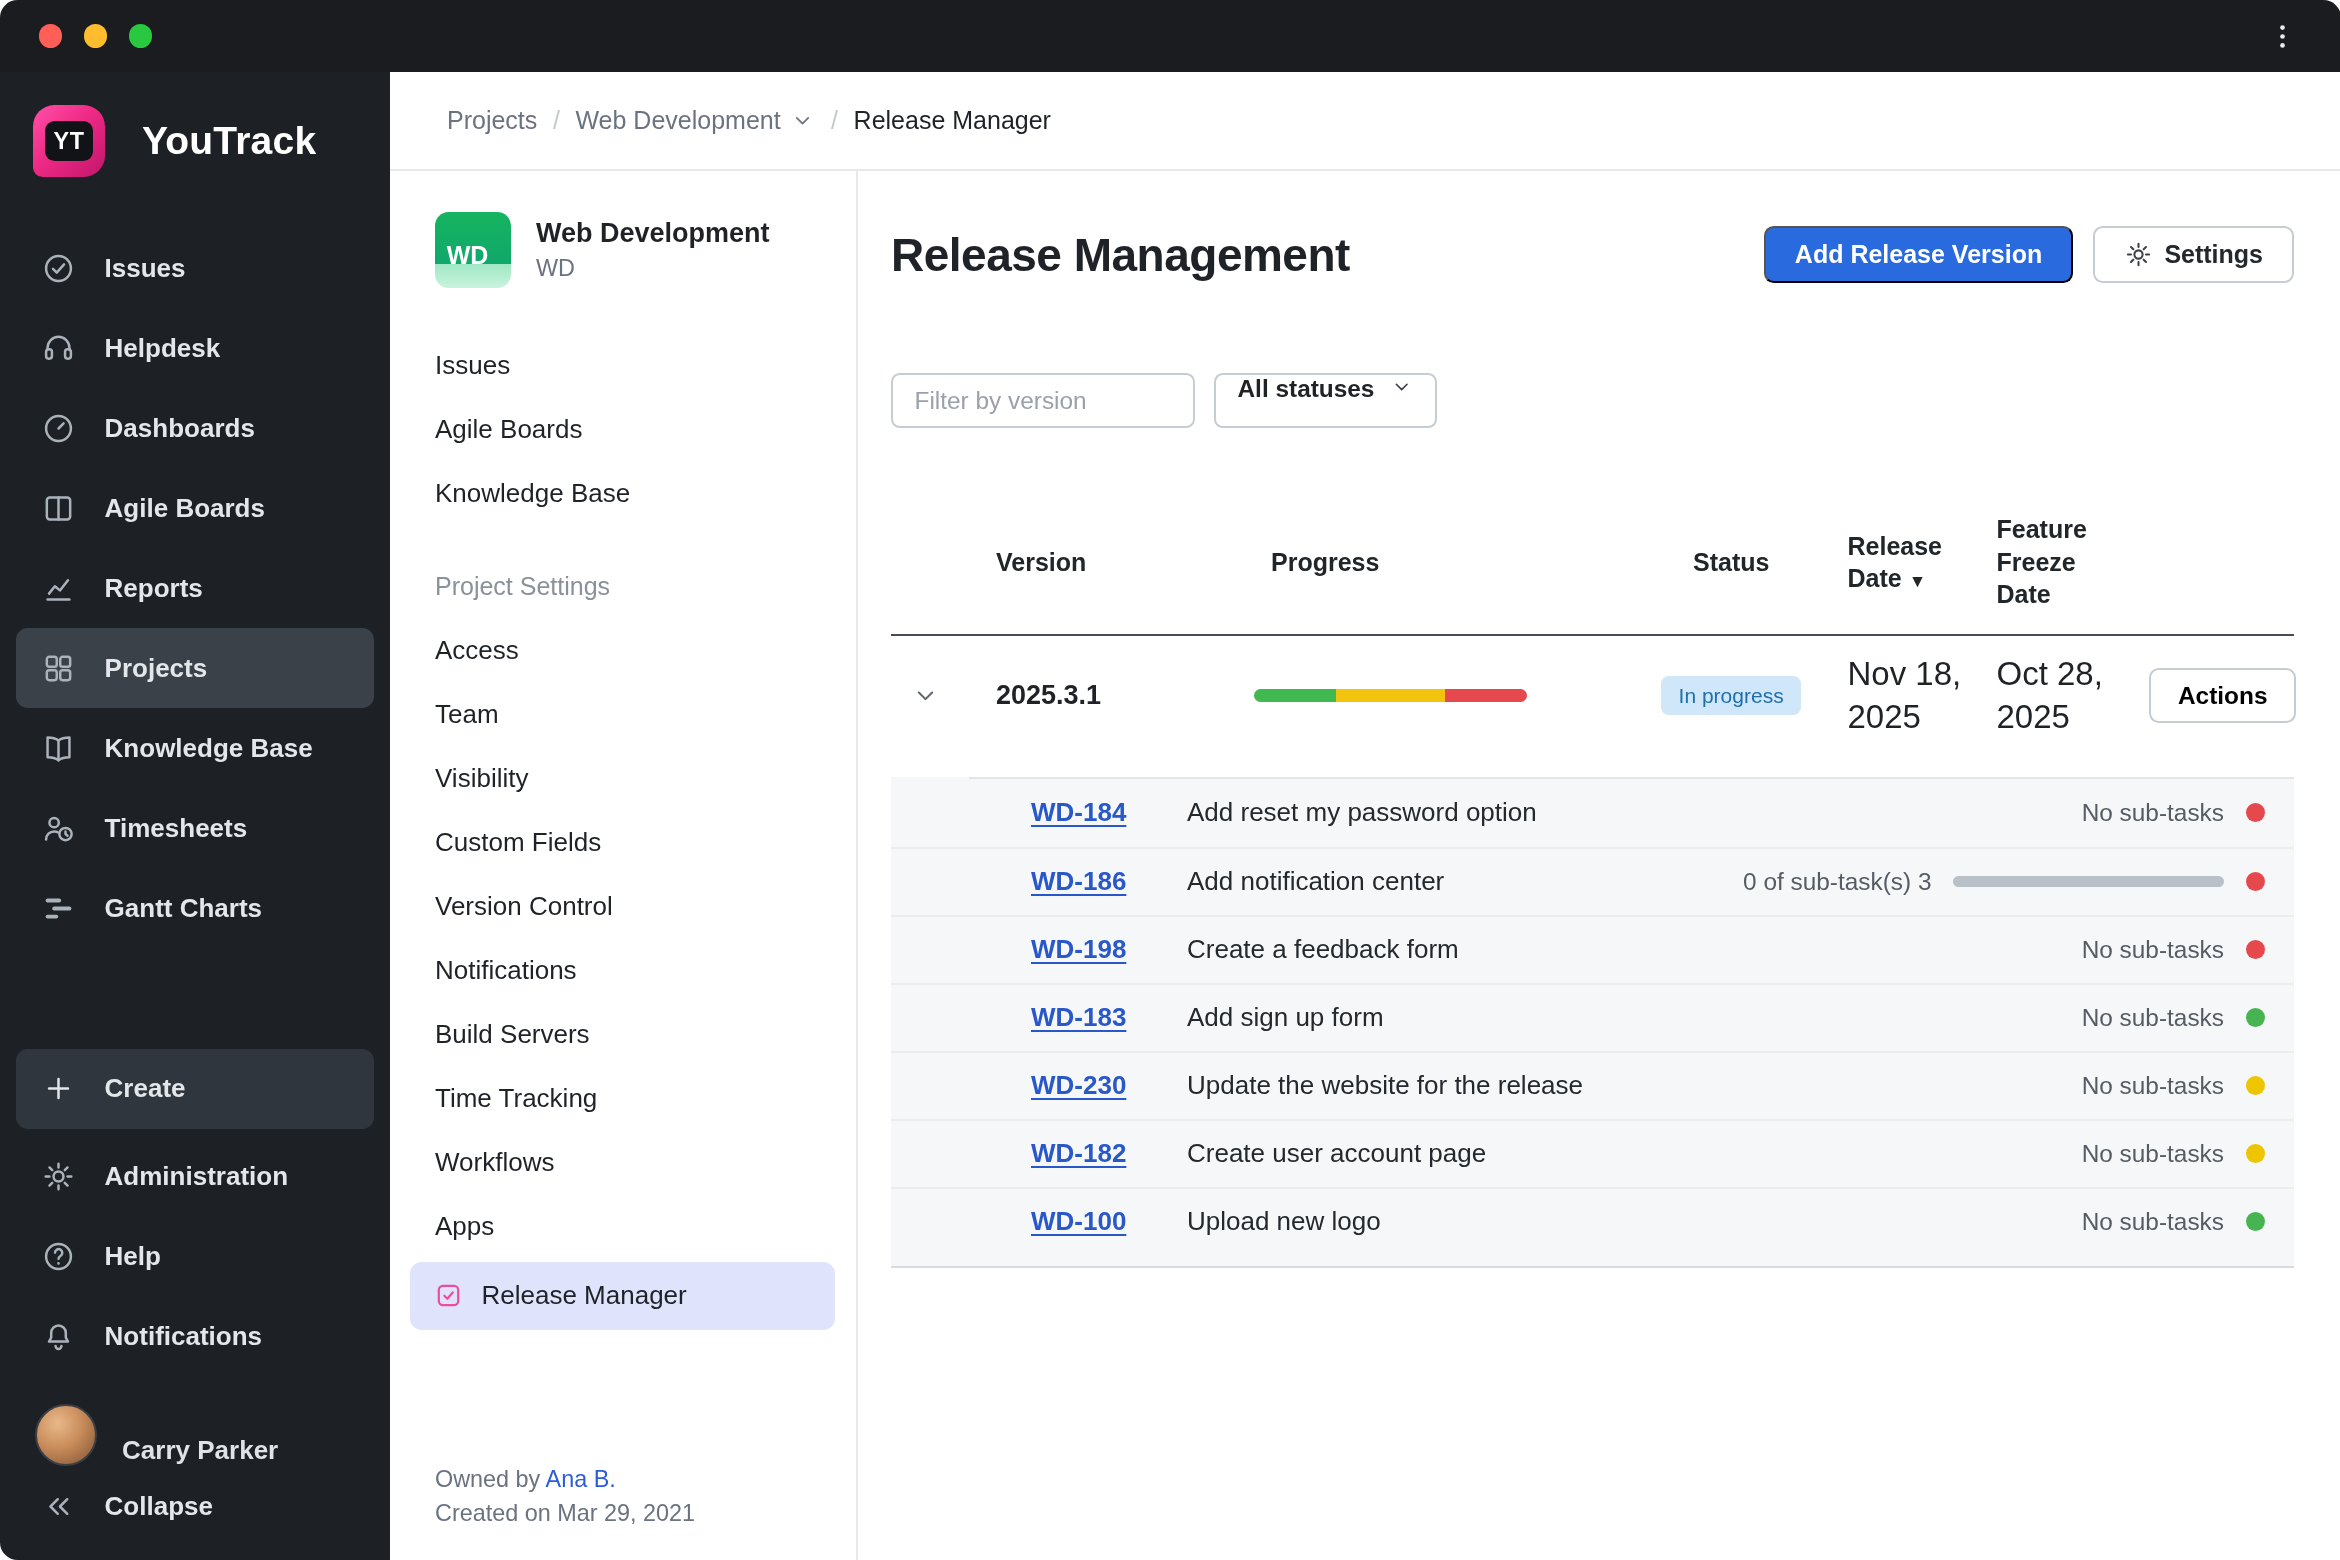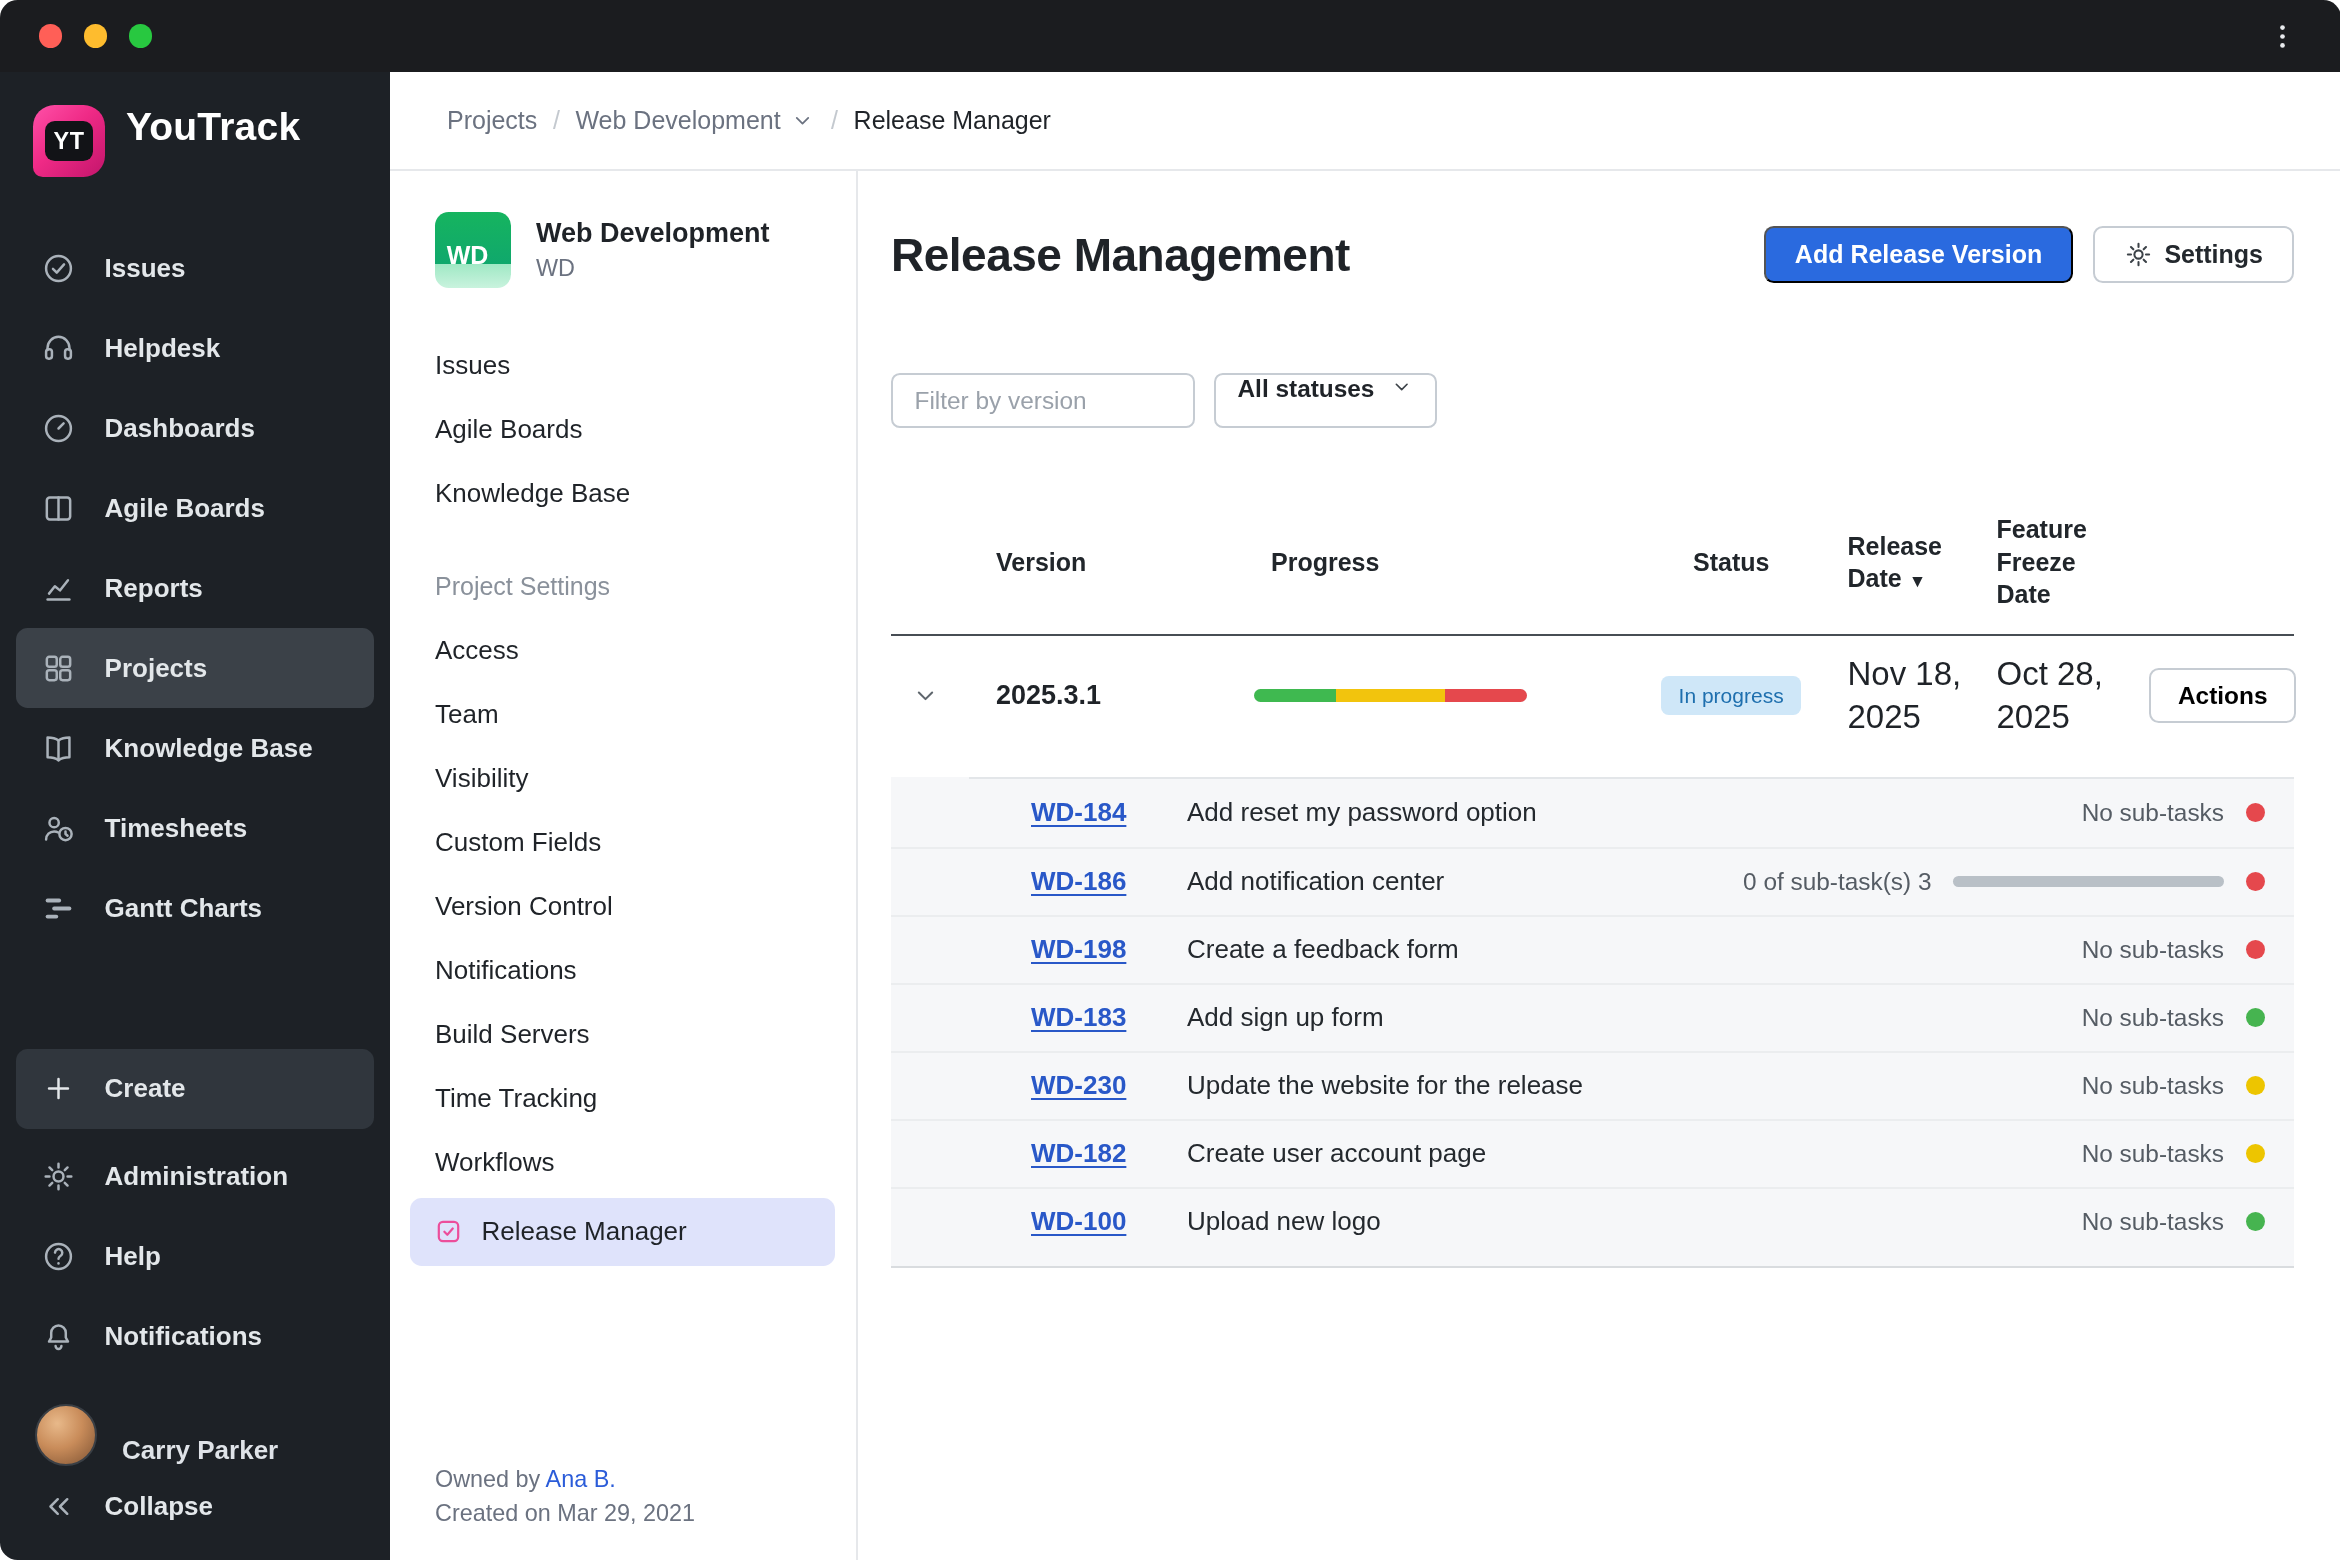--- a/index.html
+++ b/index.html
@@ -14,21 +14,21 @@
   .light { width: 23.4px; height: 23.4px; border-radius: 50%; }
   .light.red { background: #ff5f57; } .light.yellow { background: #febc2e; } .light.green { background: #28c840; }
   .tb-spacer { flex: 1; }
   .kebab { width: 39px; height: 39px; color: #e8eaed; display: flex; align-items: center; justify-content: center; }
   .kebab svg { width: 33px; height: 33px; }
 
   .app { flex: 1; display: flex; min-height: 0; }
 
   
   .sidebar-dark { width: 390px; background: #1d2126; color: #dfe3e8; display: flex; flex-direction: column; padding: 33px 0 13.7px 0; flex: 0 0 auto; }
-  .logo-row { display: flex; gap: 21px; padding: 0 33px; margin-bottom: 51px; }
+  .logo-row { display: flex; align-items: center; gap: 37px; padding: 0 33px; margin-bottom: 51px; }
   .logo-mark { width: 72px; height: 72px; border-radius: 21.5px 21.5px 21.5px 9.8px; background: linear-gradient(135deg,#ff51a8 0%, #ef2a86 45%, #c3156b 100%); display: flex; align-items: center; justify-content: center; }
   .logo-inner { background: #121317; color: #fff; font-weight: 700; font-size: 23.4px; border-radius: 9.8px; padding: 6.8px 8.8px; letter-spacing: 0.5px; }
   .logo-word { font-size: 39px; font-weight: 700; color: #fff; letter-spacing: 0.2px; }
 
   .nav-item { height: 80px; margin: 0 15.6px; padding: 0 25px; border-radius: 11.7px; display: flex; align-items: center; gap: 29px; font-size: 26px; font-weight: 600; color: #e3e7ea; cursor: default; }
   .nav-item .icon { color: #aab2ba; }
   .nav-item.active { background: #3b4148; }
   .nav-item.create { background: #30363d; margin-top: 5.9px; margin-bottom: 7.8px; }
   .nav-item.create .icon { color: #e3e7ea; }
   .side-spacer { flex: 1; }
@@ -328,20 +328,21 @@
           <div id="pp-settings">
               <div class="pp-item">Access</div>
               <div class="pp-item">Team</div>
               <div class="pp-item">Visibility</div>
               <div class="pp-item">Custom Fields</div>
               <div class="pp-item">Version Control</div>
               <div class="pp-item">Notifications</div>
               <div class="pp-item">Build Servers</div>
               <div class="pp-item">Time Tracking</div>
               <div class="pp-item">Workflows</div>
+              <div class="pp-item">Apps</div>
             </div>
 
           <div class="pp-selected">
             <span class="icon">
                 <svg viewBox="0 0 24 24" fill="none" stroke="currentColor" stroke-width="1.7" stroke-linecap="round" stroke-linejoin="round">
                   <rect x="4.5" y="4.5" width="15" height="15" rx="3.2"></rect>
                   <path d="M8.8 12.2l2.3 2.3 4.2-4.8"></path>
                 </svg>
               </span>
             <span>Release Manager</span>

